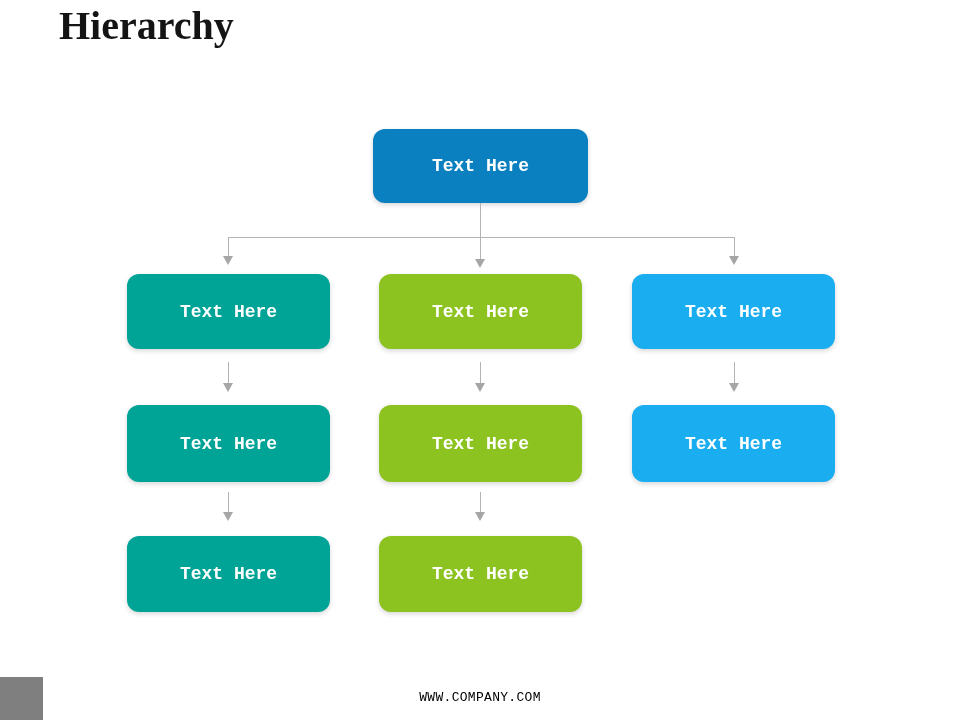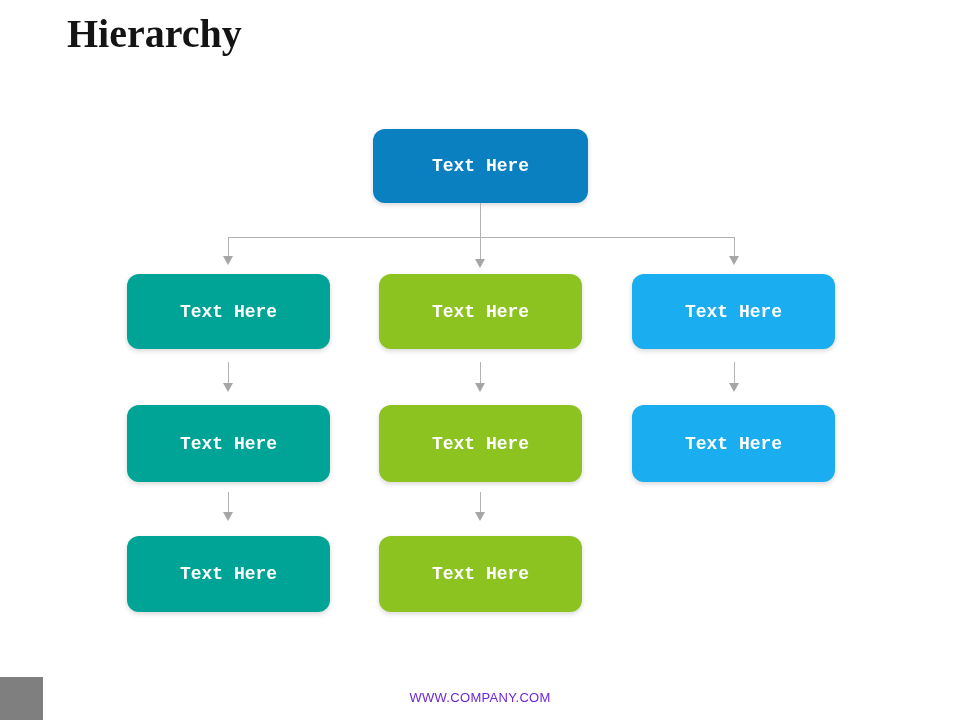--- a/index.html
+++ b/index.html
@@ -8,21 +8,21 @@
     width: 960px;
     height: 720px;
     background: #ffffff;
     overflow: hidden;
     font-family: "Liberation Sans", sans-serif;
   }
   .slide-title {
     position: absolute;
     left: 59px;
     top: 2px;
-    margin: 8px;
+    margin: 0;
     font-family: "Liberation Serif", serif;
     font-weight: bold;
     font-size: 40px;
     line-height: 1.2;
     color: #141414;
   }
   .node {
     position: absolute;
     width: 203px;
     height: 75px;
@@ -52,21 +52,22 @@
     border-right: 5px solid transparent;
     border-top: 9px solid #a6a6a6;
   }
   .footer-url {
     position: absolute;
     left: 0; right: 0;
     top: 690px;
     text-align: center;
     font-size: 13px;
     letter-spacing: 0.3px;
-    color: #6d28d9;
+    color: #000000;
+    font-family: Liberation Mono, monospace;
   }
   .corner-square {
     position: absolute;
     left: 0;
     top: 677px;
     width: 43px;
     height: 43px;
     background: #7f7f7f;
   }
 </style>

